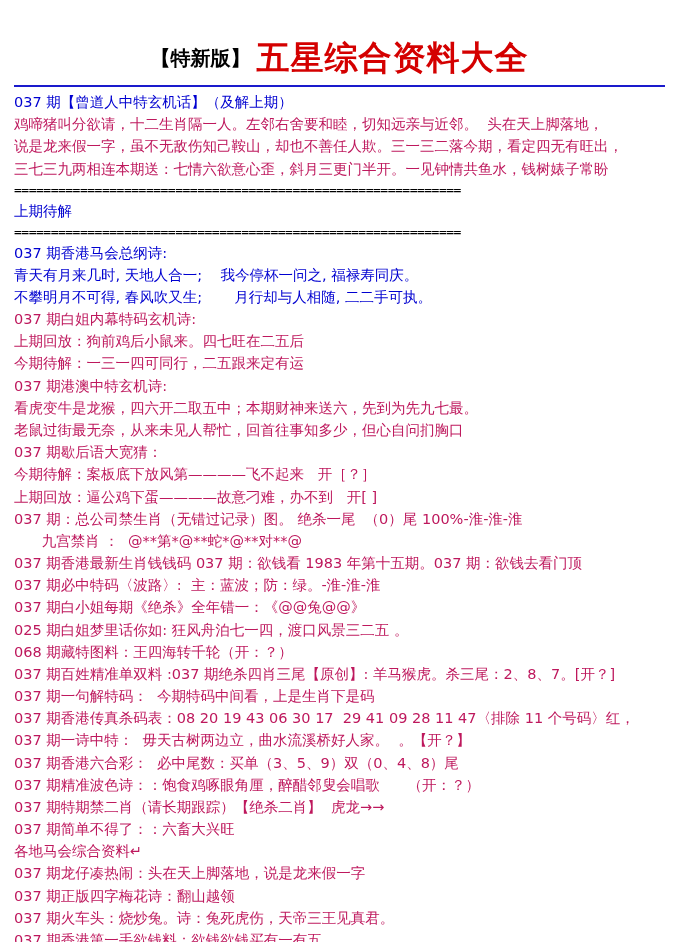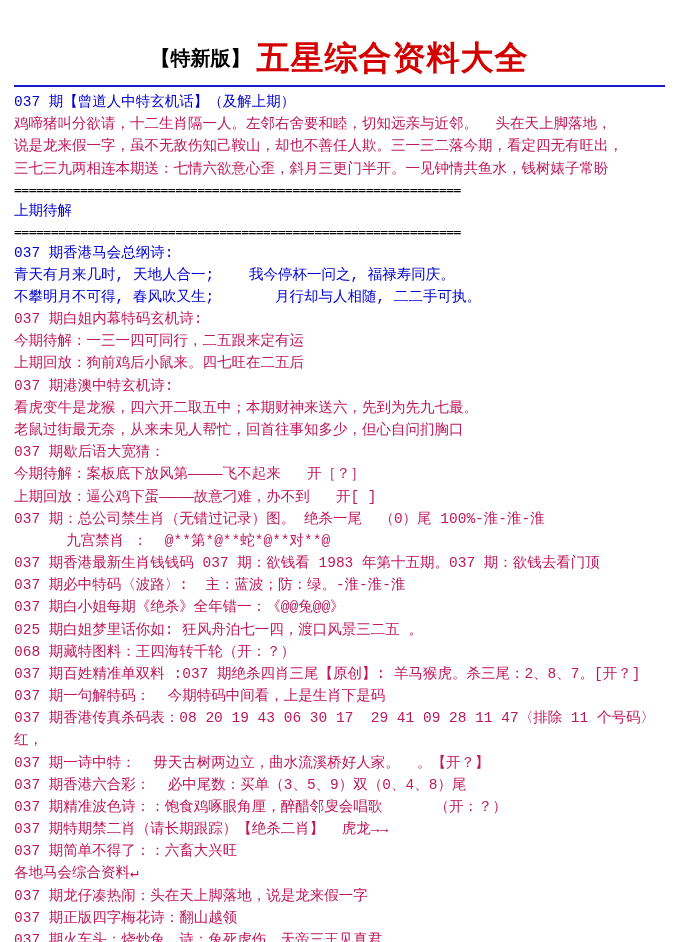--- a/index.html
+++ b/index.html
@@ -52,21 +52,20 @@
     height: 0;
   }
   .content {
     padding: 0 6px;
     font-size: 14.5px;
     line-height: 1.53;
   }
   .line {
     white-space: pre-wrap;
     word-break: break-all;
-    font-family: Liberation Mono, monospace;
   }
   .c-black { color: #be185d; }
   .c-blue  { color: #0000d0; }
   .eq {
     color: #000000;
     font-family: "DejaVu Sans Mono", "Liberation Mono", monospace;
     font-size: 13px;
     letter-spacing: -0.5px;
     white-space: pre;
     overflow: hidden;
@@ -90,22 +89,22 @@
       <div class="line c-black">鸡啼猪叫分欲请，十二生肖隔一人。左邻右舍要和睦，切知远亲与近邻。  头在天上脚落地，</div>
       <div class="line c-black">说是龙来假一字，虽不无敌伤知己鞍山，却也不善任人欺。三一三二落今期，看定四无有旺出，</div>
       <div class="line c-black">三七三九两相连本期送：七情六欲意心歪，斜月三更门半开。一见钟情共鱼水，钱树婊子常盼</div>
       <div class="eq">=============================================================</div>
       <div class="line c-blue">上期待解</div>
       <div class="eq">=============================================================</div>
       <div class="line c-blue">037 期香港马会总纲诗:</div>
       <div class="line c-blue">青天有月来几时, 天地人合一;    我今停杯一问之, 福禄寿同庆。</div>
       <div class="line c-blue">不攀明月不可得, 春风吹又生;       月行却与人相随, 二二手可执。</div>
       <div class="line c-black">037 期白姐内幕特码玄机诗:</div>
+      <div class="line c-black">上期回放：狗前鸡后小鼠来。四七旺在二五后</div>
       <div class="line c-black">今期待解：一三一四可同行，二五跟来定有运</div>
-      <div class="line c-black">上期回放：狗前鸡后小鼠来。四七旺在二五后</div>
       <div class="line c-black">037 期港澳中特玄机诗:</div>
       <div class="line c-black">看虎变牛是龙猴，四六开二取五中；本期财神来送六，先到为先九七最。</div>
       <div class="line c-black">老鼠过街最无奈，从来未见人帮忙，回首往事知多少，但心自问扪胸口</div>
       <div class="line c-black">037 期歇后语大宽猜：</div>
       <div class="line c-black">今期待解：案板底下放风第————飞不起来   开［？］</div>
       <div class="line c-black">上期回放：逼公鸡下蛋————故意刁难，办不到   开[ ]</div>
       <div class="line c-black">037 期：总公司禁生肖（无错过记录）图。 绝杀一尾  （0）尾 100%-淮-淮-淮</div>
       <div class="line c-black">      九宫禁肖 ：  @**第*@**蛇*@**对**@</div>
       <div class="line c-black">037 期香港最新生肖钱钱码 037 期：欲钱看 1983 年第十五期。037 期：欲钱去看门顶</div>
       <div class="line c-black">037 期必中特码〈波路〉:  主：蓝波；防：绿。-淮-淮-淮</div>

